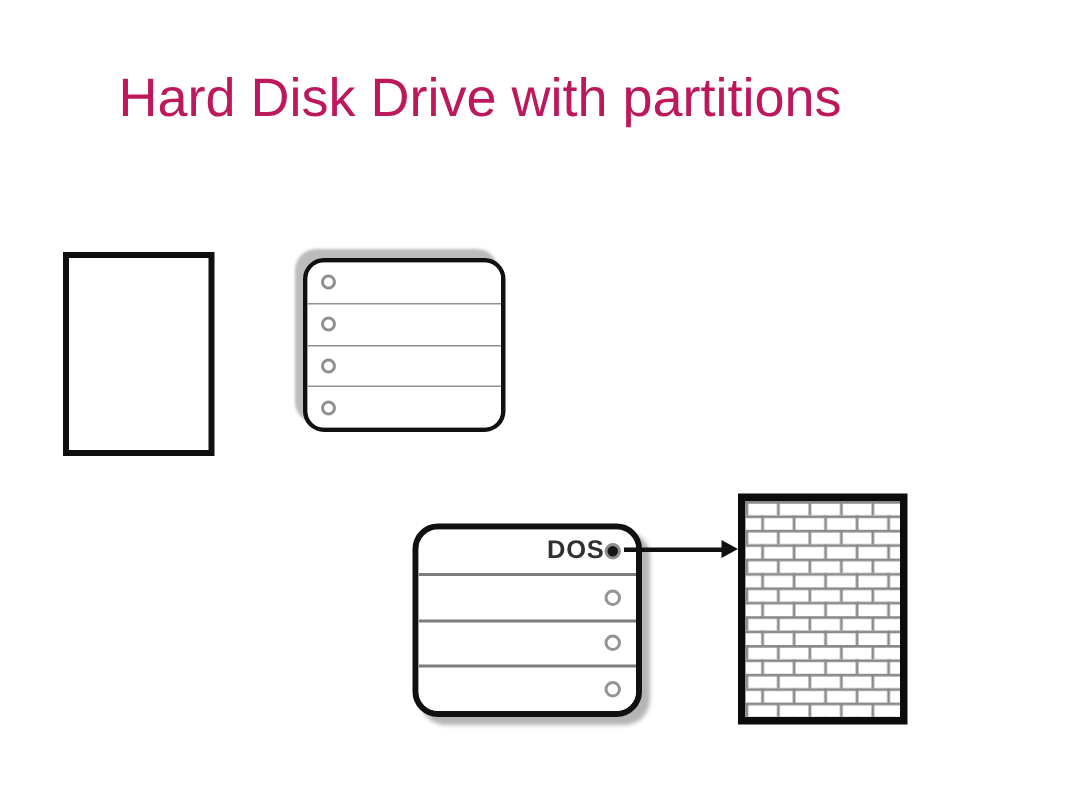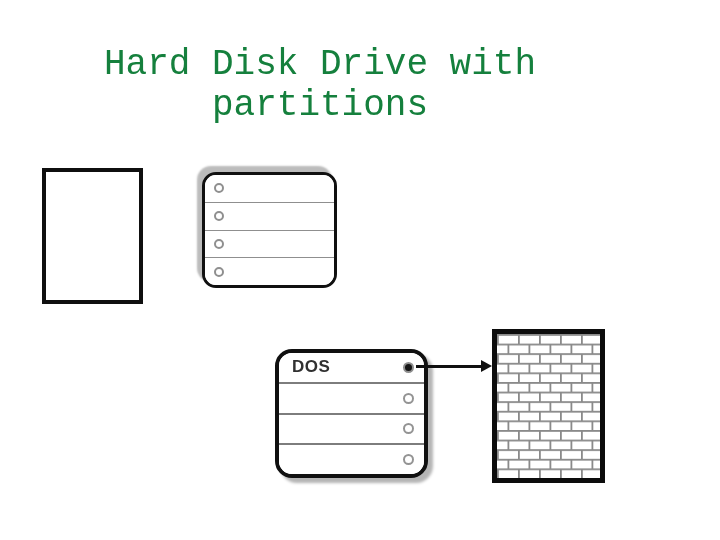--- a/index.html
+++ b/index.html
@@ -15,22 +15,22 @@
   .title {
     position: absolute;
     top: 44px;
     left: 0;
     width: 640px;
     margin: 0;
     text-align: center;
     font-size: 36px;
     font-weight: 400;
     letter-spacing: 0px;
-    color: #15803d;
-    font-family: Liberation Mono, monospace;
+    color: #be185d;
+    font-family: Liberation Sans, sans-serif;
   }
 
   
   .disk-rect {
     position: absolute;
     left: 42px;
     top: 168px;
     width: 101px;
     height: 136px;
     border: 4px solid #0f0f0f;
@@ -79,21 +79,21 @@
   .dos-table {
     left: 275px;
     top: 349px;
     width: 153px;
     height: 129px;
     border: 4px solid #101010;
     border-radius: 17px;
     box-shadow: 5px 5px 3px #b5b5b5;
   }
   .dos-table .row + .row { border-top: 2.5px solid #7d7d7d; }
-  .dos-table .row { justify-content: flex-end; }
+  .dos-table .row { justify-content: flex-end; text-align: right; }
   .dos-table .row-label {
     flex: 1;
     padding-left: 13px;
     font-size: 17px;
     font-weight: 600;
     letter-spacing: 0.5px;
     color: #303030;
   }
   .dos-table .circle {
     width: 7px;

